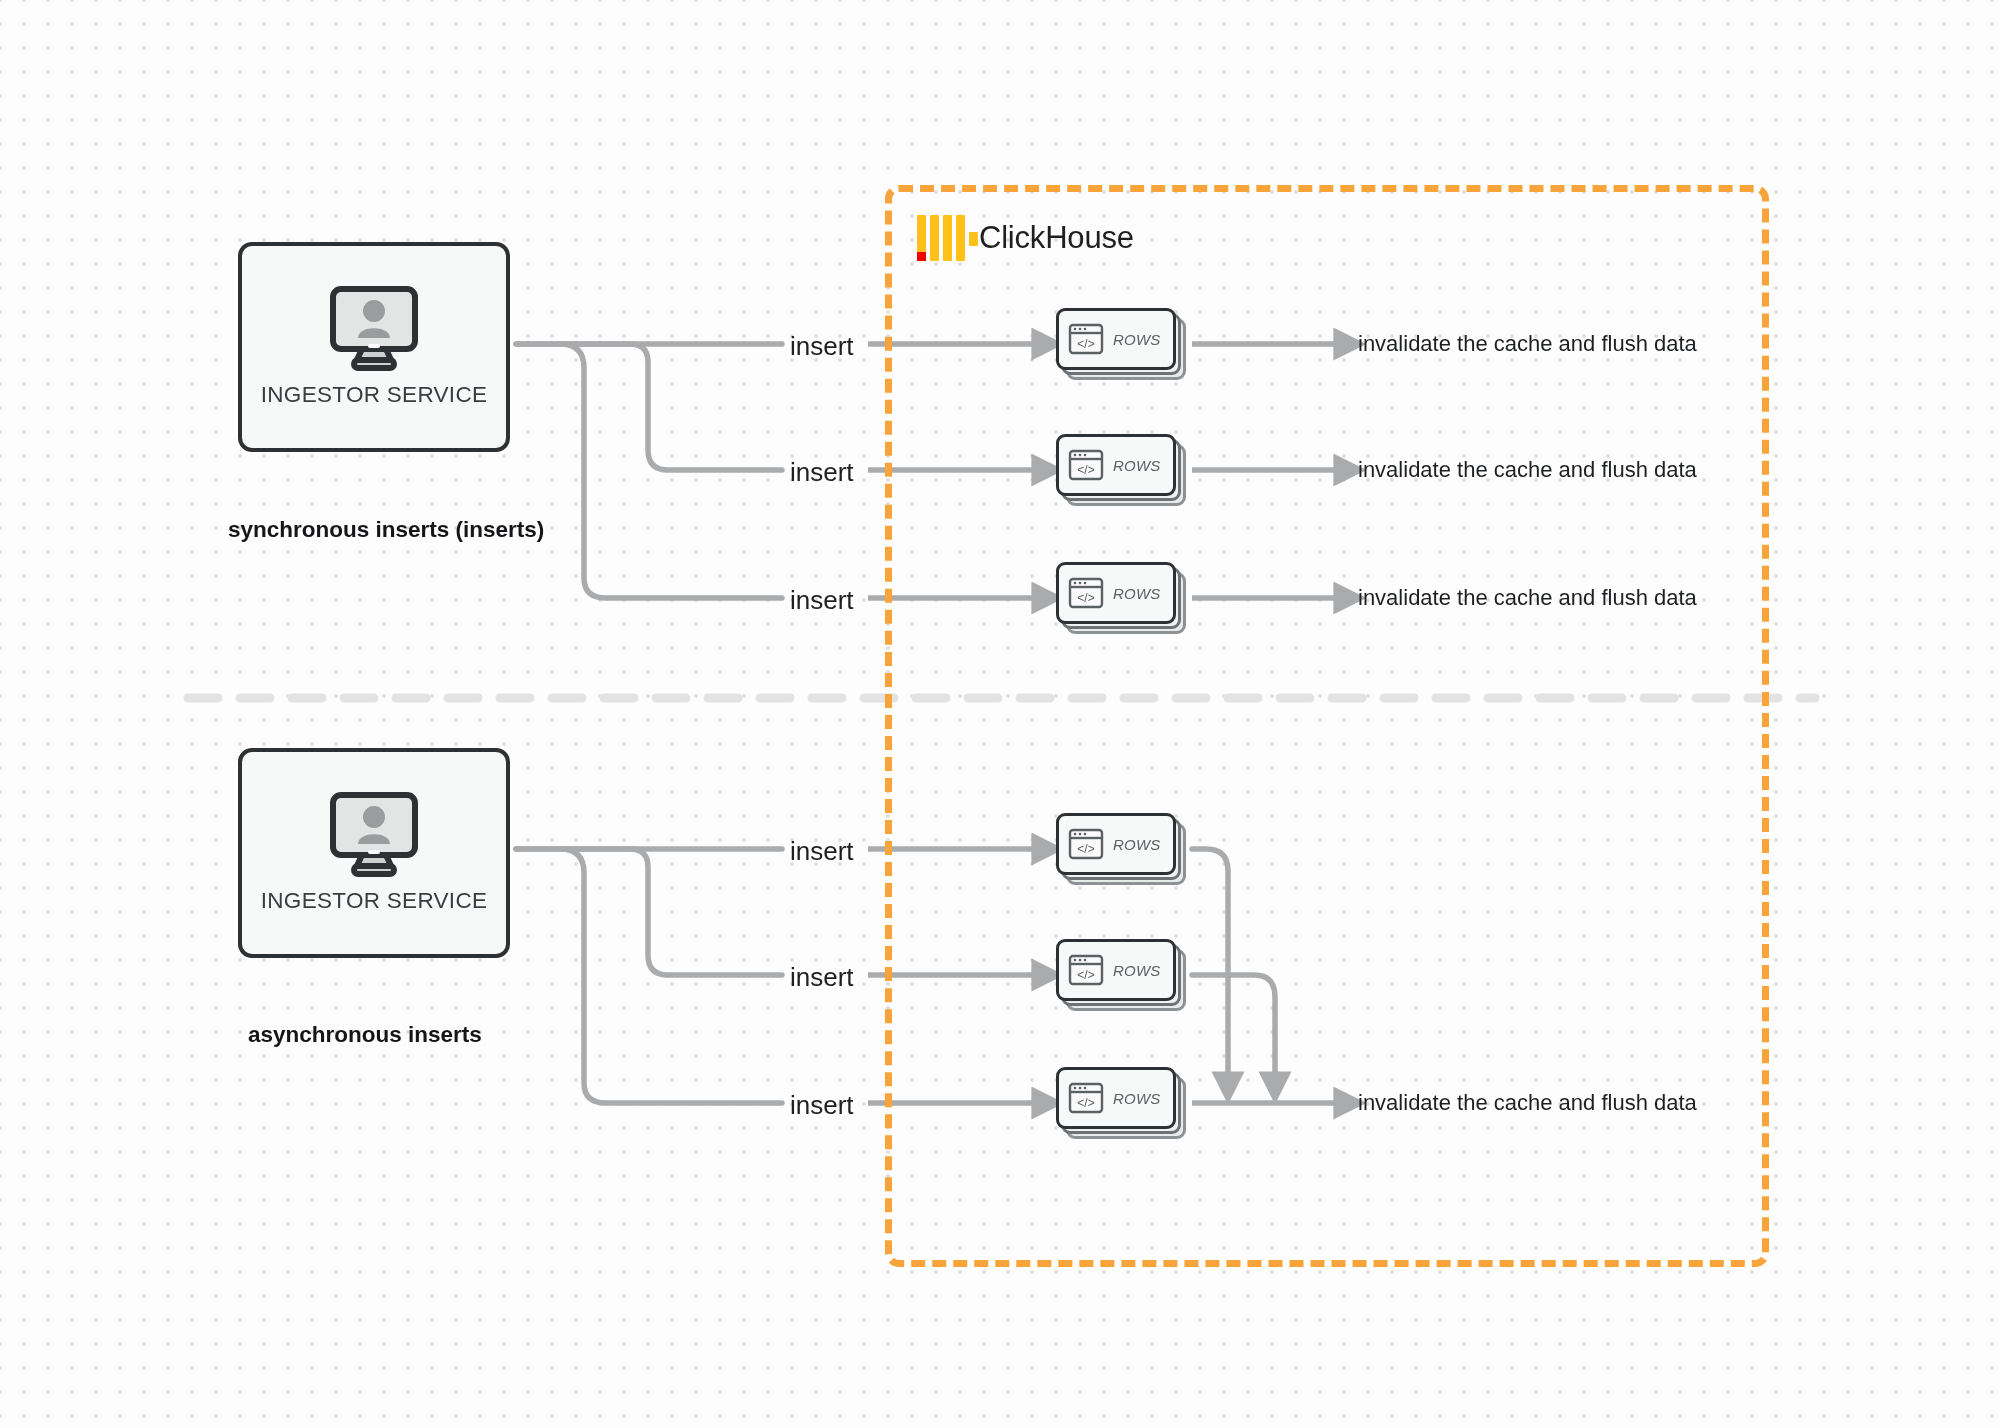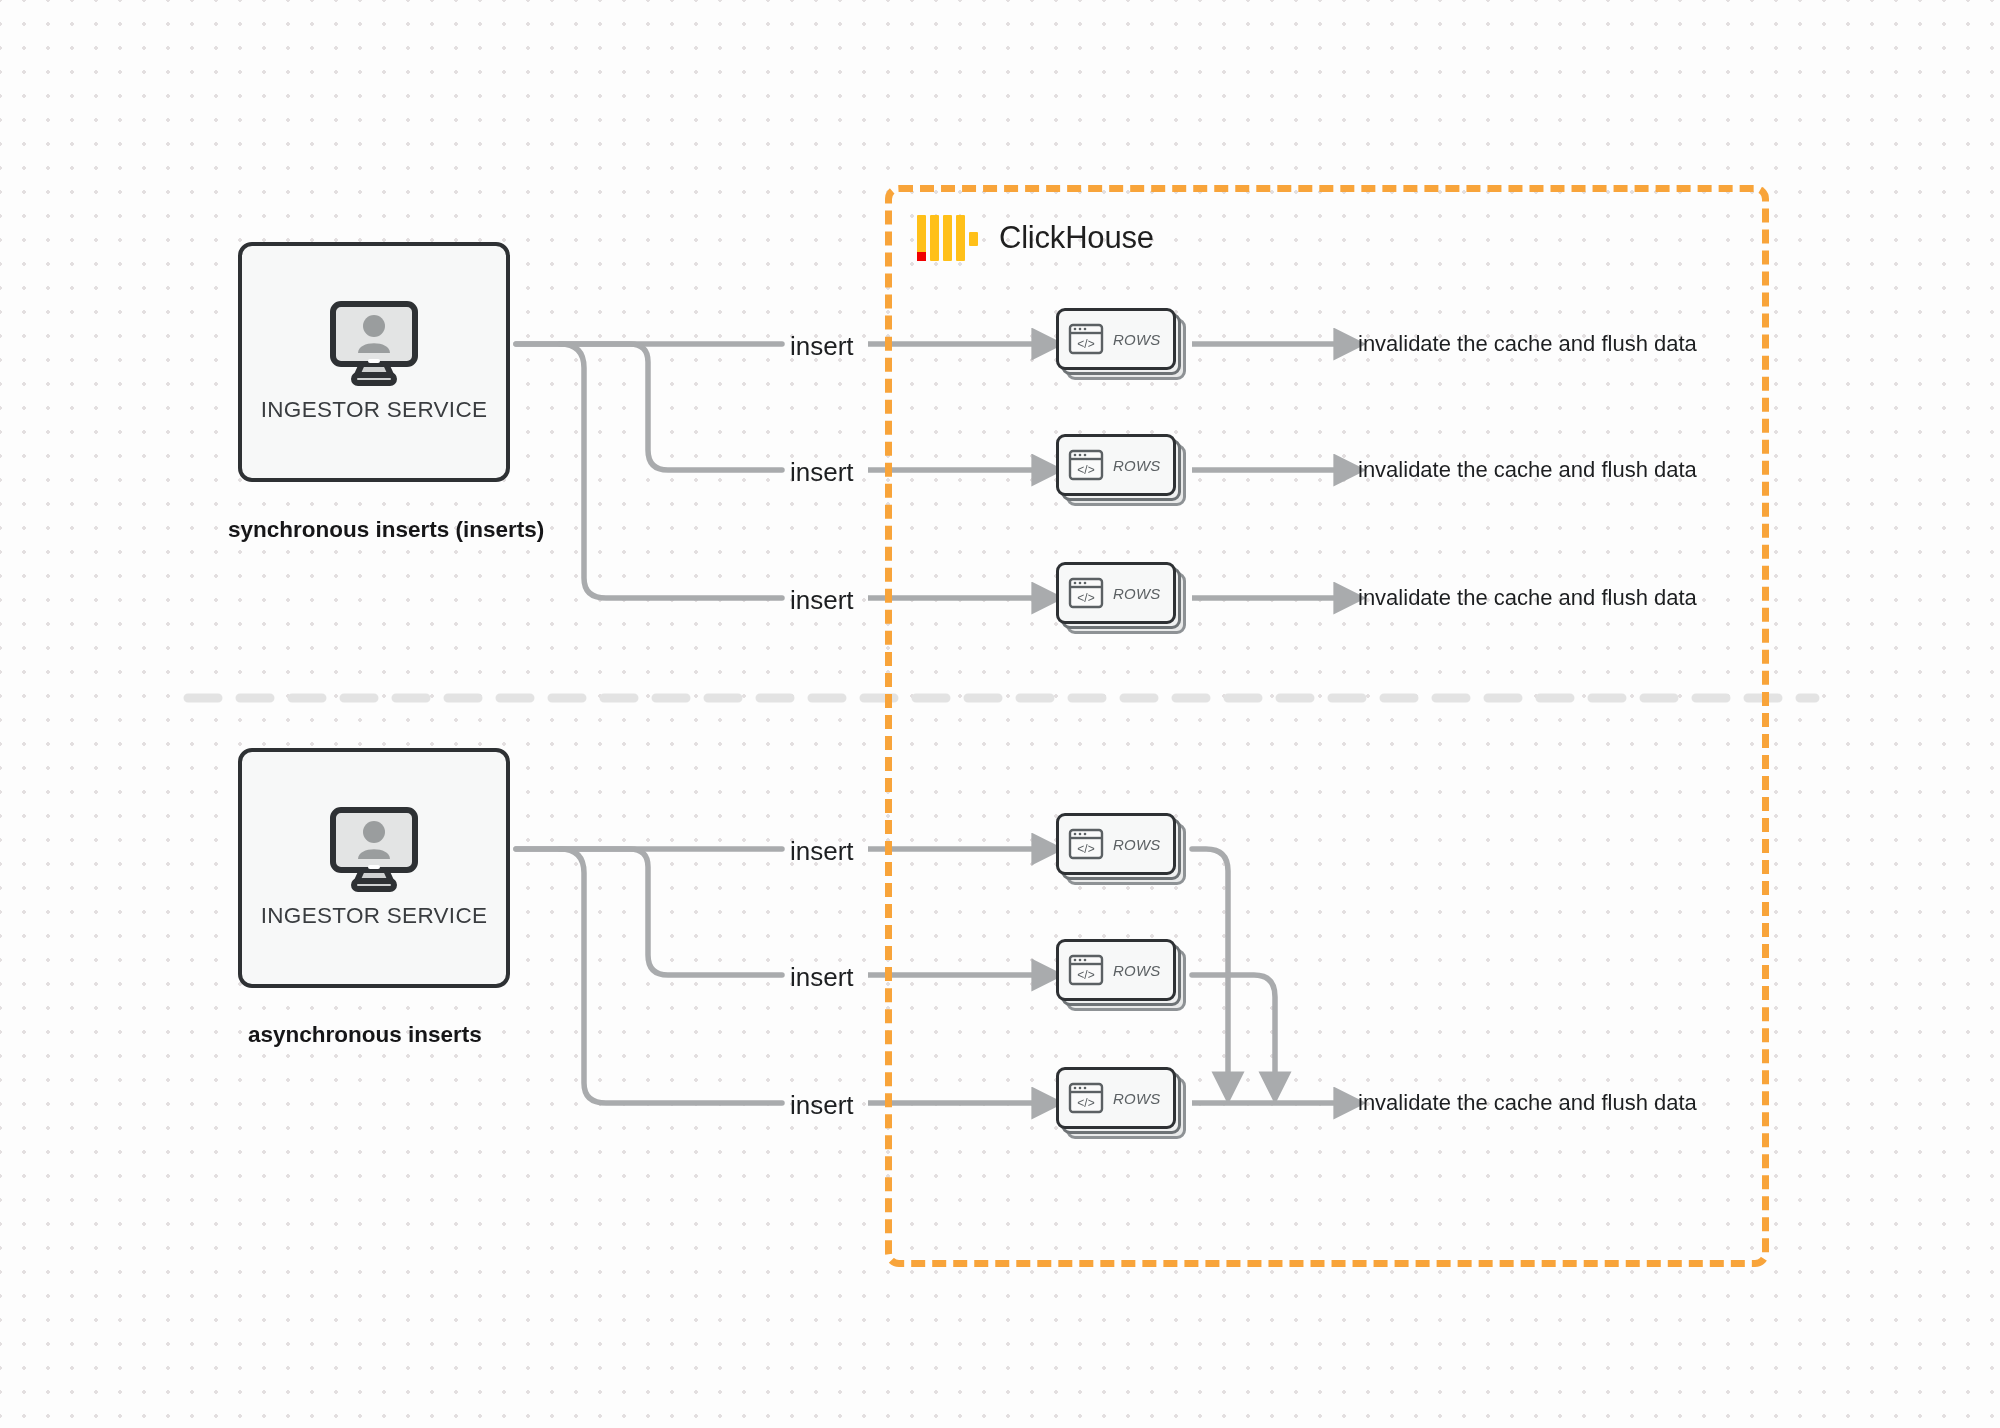--- a/index.html
+++ b/index.html
@@ -40,21 +40,21 @@
     box-sizing: border-box;
   }
 
   
   .ch-brand {
     position: absolute;
     left: 917px;
     top: 215px;
     display: flex;
     align-items: center;
-    gap: 32px;
+    gap: 12px;
   }
   .ch-logo {
     position: relative;
     width: 50px;
     height: 46px;
   }
   .ch-logo .bar {
     position: absolute;
     top: 0;
     width: 9px;
@@ -87,21 +87,21 @@
     font-size: 31px;
     color: #1f1f1f;
     letter-spacing: -0.2px;
     white-space: nowrap;
   }
 
   
   .ingestor {
     position: absolute;
     width: 272px;
-    height: 240px;
+    height: 210px;
     background: #f7f8f8;
     border: 4.5px solid #2e3134;
     border-radius: 14px;
     box-sizing: border-box;
     display: flex;
     flex-direction: column;
     align-items: center;
     justify-content: center;
     gap: 10px;
   }

